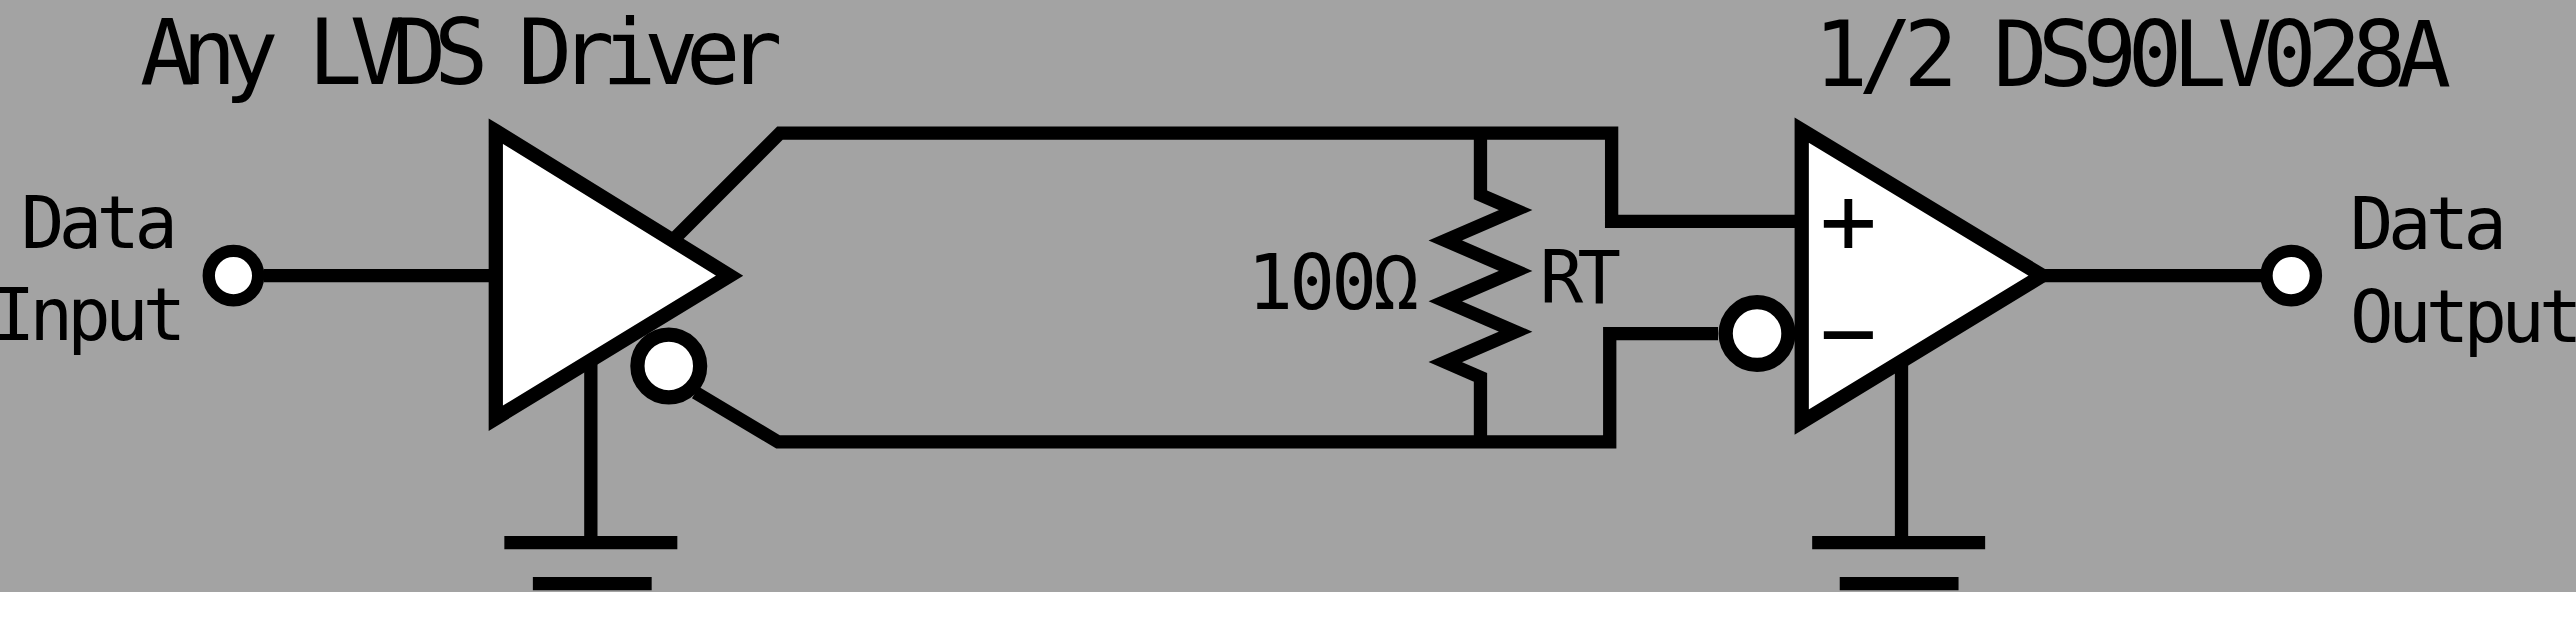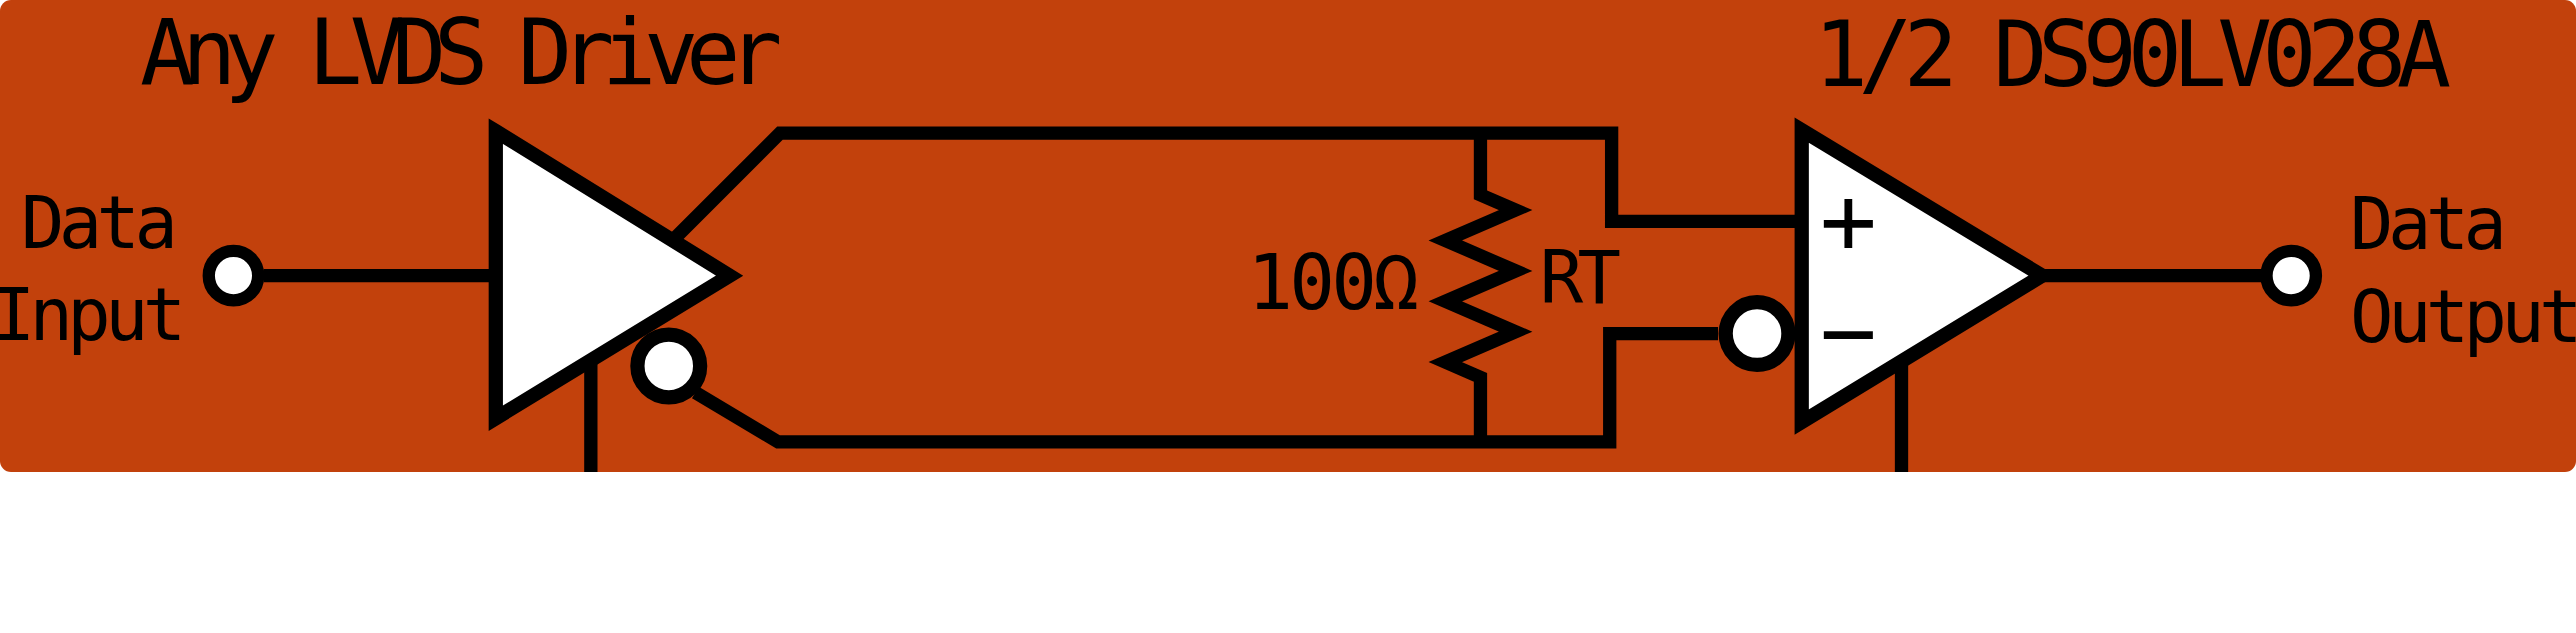--- a/index.html
+++ b/index.html
@@ -1,16 +1,16 @@
 <!DOCTYPE html>
 <html style="font-size:15px"><head>
 <meta charset="utf-8">
 <style>
   html,body{margin:0;padding:0;background:#ffffff;}
-  .stage{position:relative;width:2576px;height:472px;background:#c2410c;overflow:hidden;border-radius:11px;}
+  .stage{position:relative;width:2576px;height:592px;background:#a3a3a3;overflow:hidden;}
   svg{position:absolute;inset:0;display:block;}
   .wire{stroke:#000;stroke-width:14;fill:none;stroke-linejoin:miter;stroke-linecap:butt;}
   .tri{fill:#fff;stroke:#000;stroke-width:15;stroke-linejoin:miter;}
   .bubble{fill:#fff;stroke:#000;stroke-width:15;}
   .term{fill:#fff;stroke:#000;stroke-width:13;}
   .gnd{stroke:#000;stroke-width:14;fill:none;stroke-linecap:butt;}
   .t{font-family:"DejaVu Sans Mono", monospace;fill:#000;}
   .title{font-size:95px;letter-spacing:-13px;}
   .title2{font-size:95px;letter-spacing:-10px;}
   .lab{font-size:76px;letter-spacing:-6px;}

